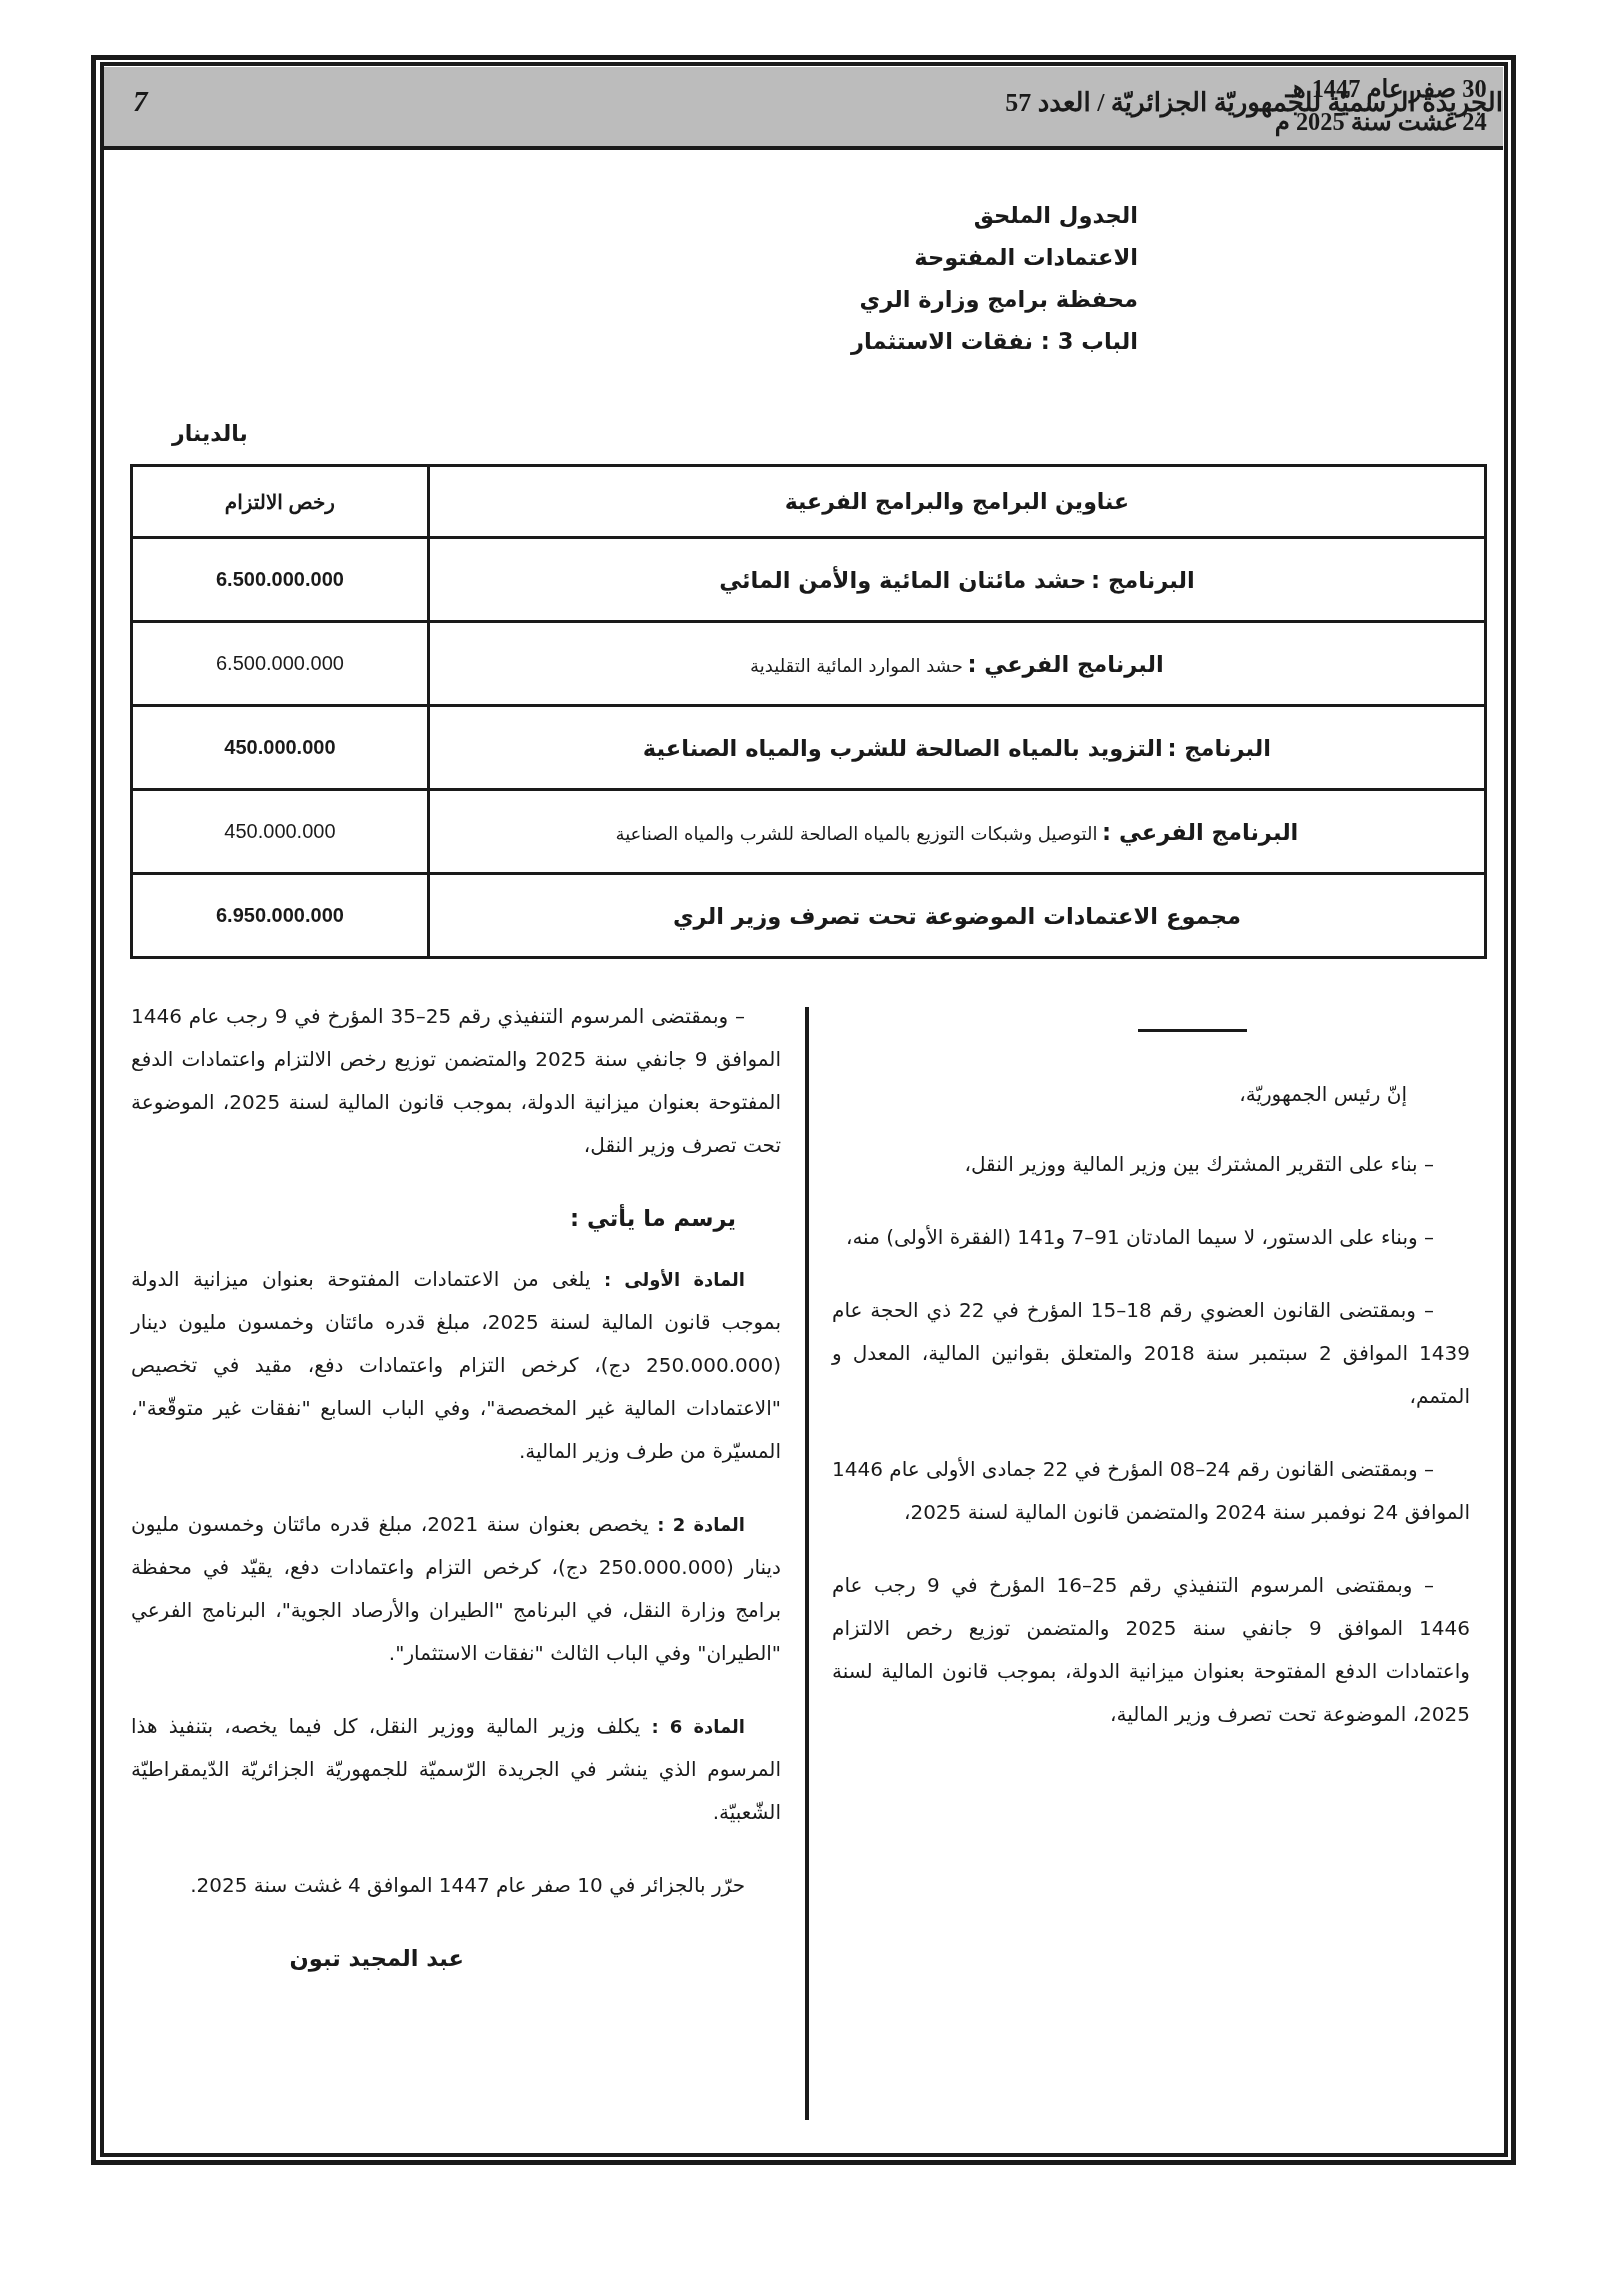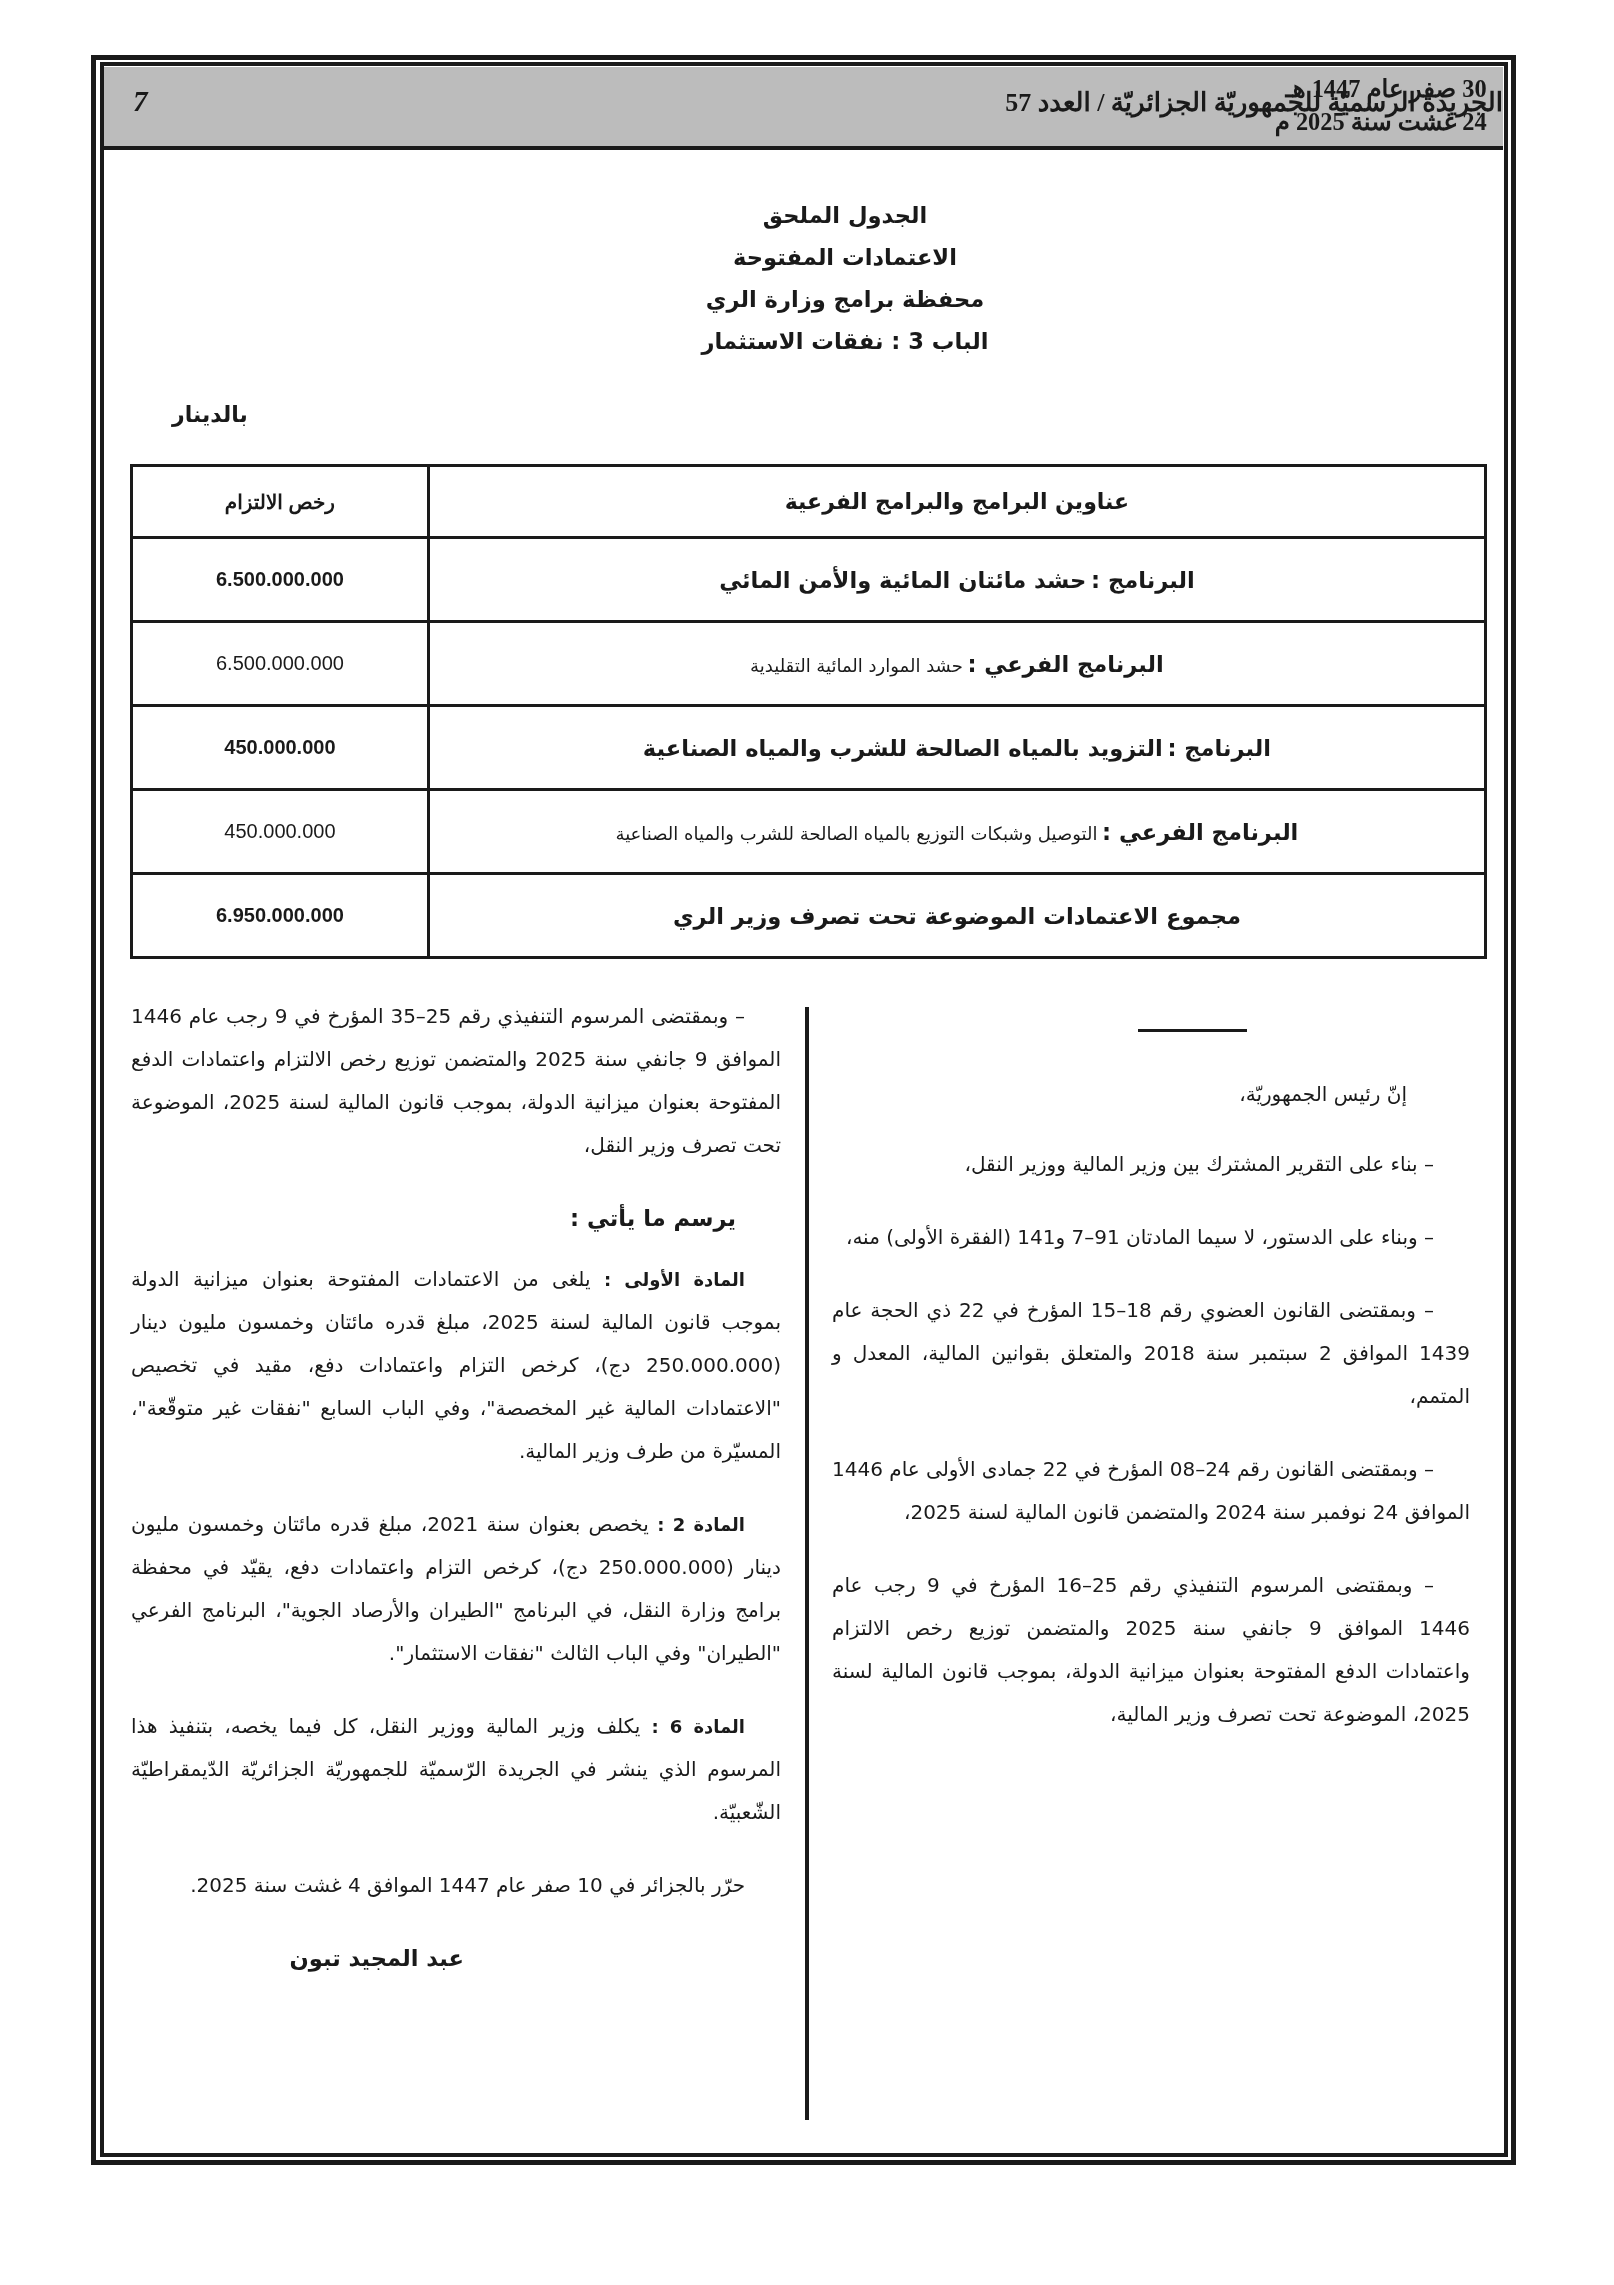--- a/index.html
+++ b/index.html
@@ -37,27 +37,27 @@
     text-align: right; font-family: "Liberation Serif", serif;
     font-weight: bold; font-size: 26px; direction: rtl;
     padding-left: 127px;
   }
   .hdr-page {
     position: absolute; left: 29px; top: 18px;
     font-family: "Liberation Serif", serif; font-weight: bold; font-style: italic;
     font-size: 29px;
   }
   .annex-titles {
-    position: absolute; left: 533px; width: 624px; top: 194px;
-    text-align: center; direction: rtl;
+    position: absolute; left: 514px; width: 624px; top: 194px;
+    direction: rtl;
     font-family: "DejaVu Sans", sans-serif; font-weight: bold; font-size: 22.6px;
   }
   .annex-titles div { height: 42px; line-height: 42px; }
   .unit-label {
-    position: absolute; left: 172px; top: 402px;
+    position: absolute; left: 172px; top: 421px;
     font-weight: bold; font-size: 22px; direction: rtl;
   }
   table.credits {
     position: absolute; left: 130px; top: 464px; width: 1357px;
     border-collapse: collapse; direction: rtl;
   }
   table.credits td, table.credits th {
     border: 3.6px solid #1a1a1a;
     vertical-align: middle;
   }

